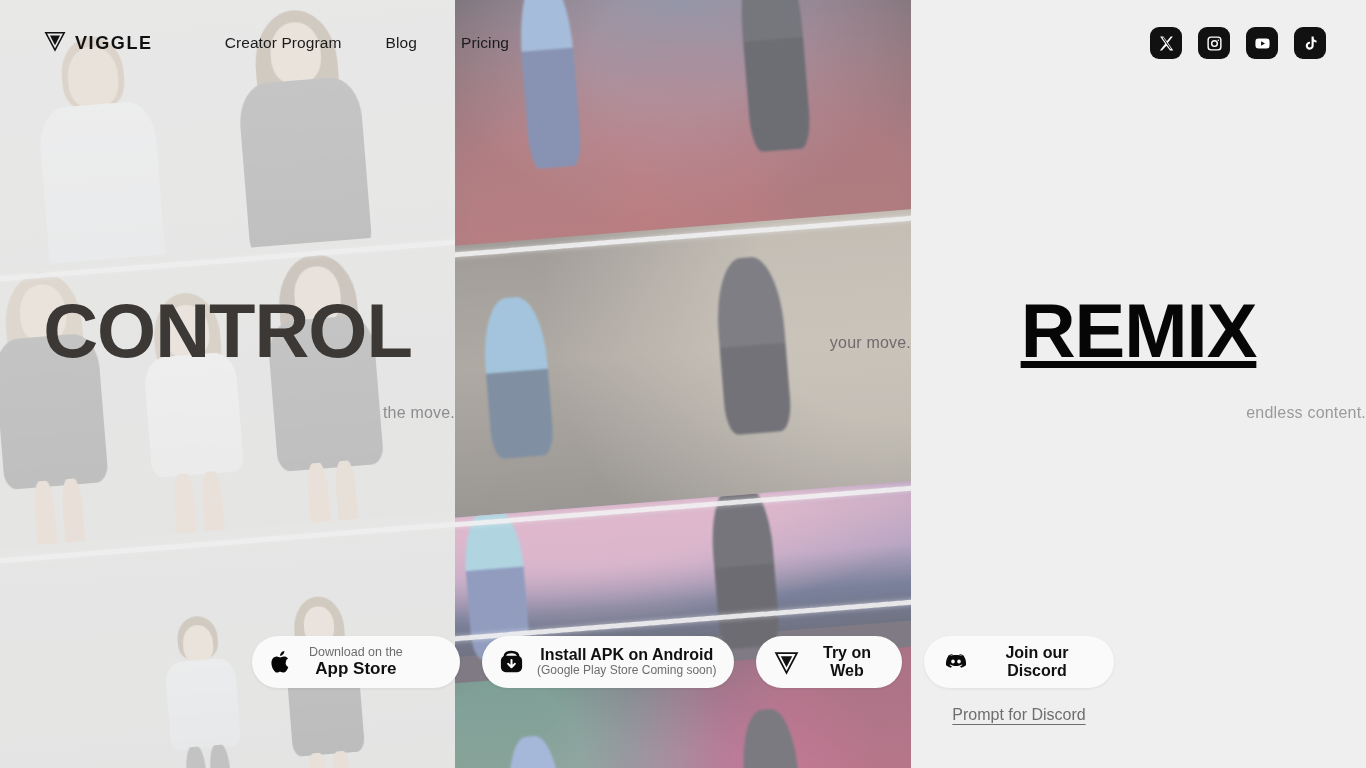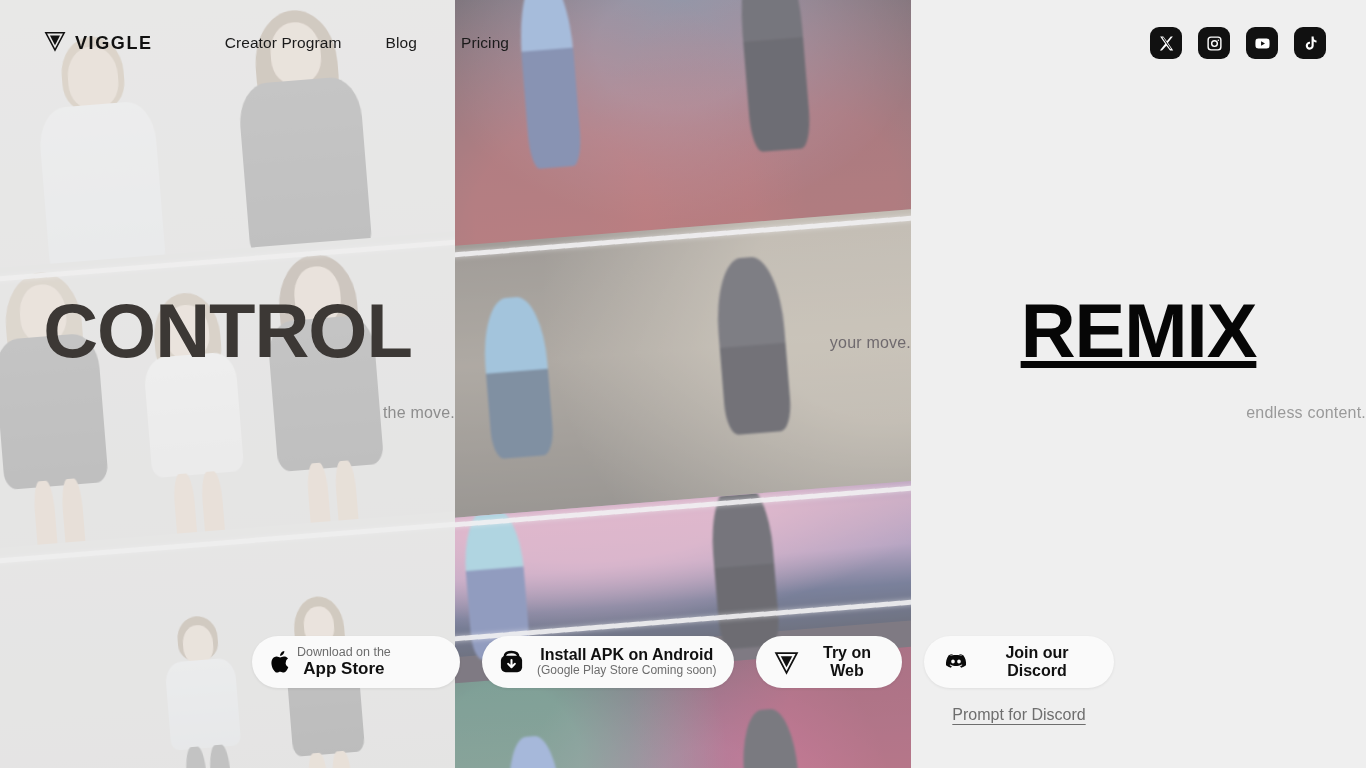--- a/index.html
+++ b/index.html
@@ -105,21 +105,21 @@
   .col-3 { left:911px; width:455px; }
   .col-1 h1 { color:#3c3835; }  .col-1 p { color:#8d8d8d; }
   .col-2 h1 { color:#181414; }  .col-2 p { color:#6f6a6e; }
   .col-3 h1 { color:#060606;text-decoration:underline; }  .col-3 p { color:#9a9a9a; }
 
   
   .ctas { position:absolute; left:0; top:636px; width:1366px; height:52px; z-index:35; }
   .btn { position:absolute; height:52px; background:#fafafa; border-radius:26px;
          display:flex; align-items:center; cursor:pointer;
          box-shadow:0 1px 3px rgba(0,0,0,.07); }
-  .btn-appstore { left:252px; width:208px; padding:0 18px; gap:5px; }
+  .btn-appstore { left:252px; width:208px; padding:0 18px; gap:17px; }
   .btn-apk      { left:482px; width:252px; padding:0 16px; gap:12px; }
   .btn-web      { left:756px; width:146px; padding:0 18px; gap:11px; }
   .btn-discord  { left:924px; width:190px; padding:0 20px; gap:12px; }
 
   .btn .twoline { display:flex; flex-direction:column; line-height:1.12; }
   .as-small { font-size:12.5px; color:#6d6d6d; text-align:center; }
   .as-big   { font-size:17px; font-weight:700; color:#101010; text-align:center; }
   .apk-big  { font-size:16px; font-weight:700; color:#101010; text-align:center; }
   .apk-small{ font-size:12px; color:#6d6d6d; text-align:center; }
   .btn-label{ font-size:16px; font-weight:700; color:#101010;text-align:center; }

